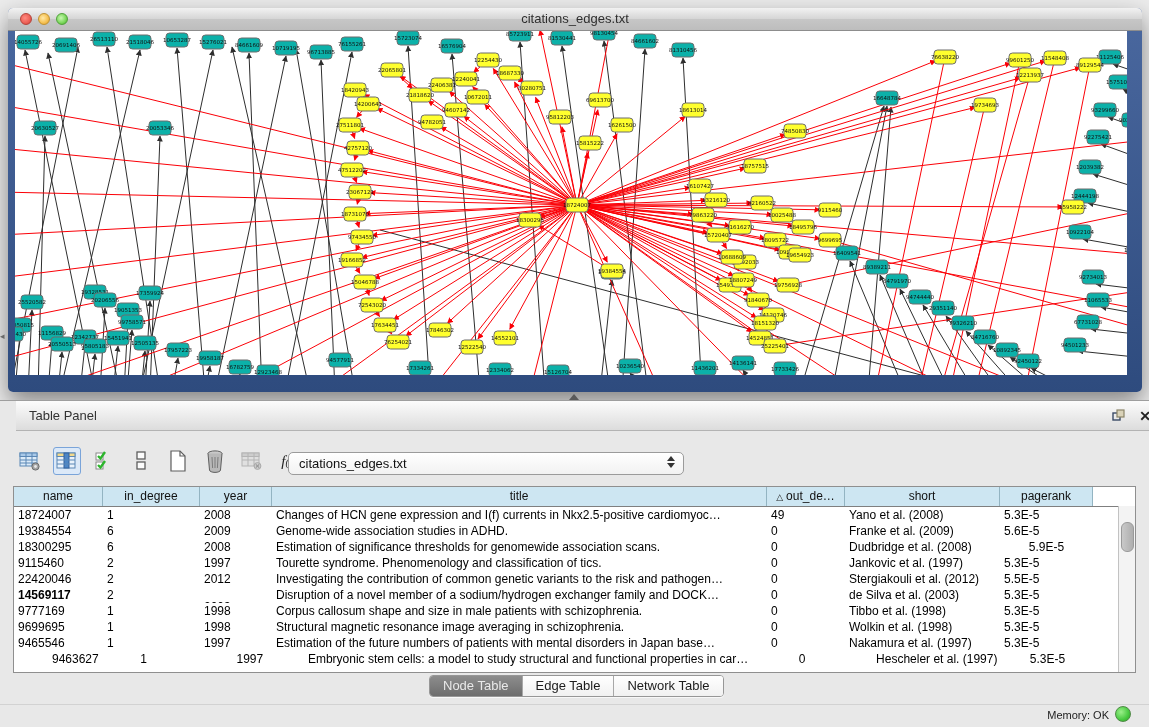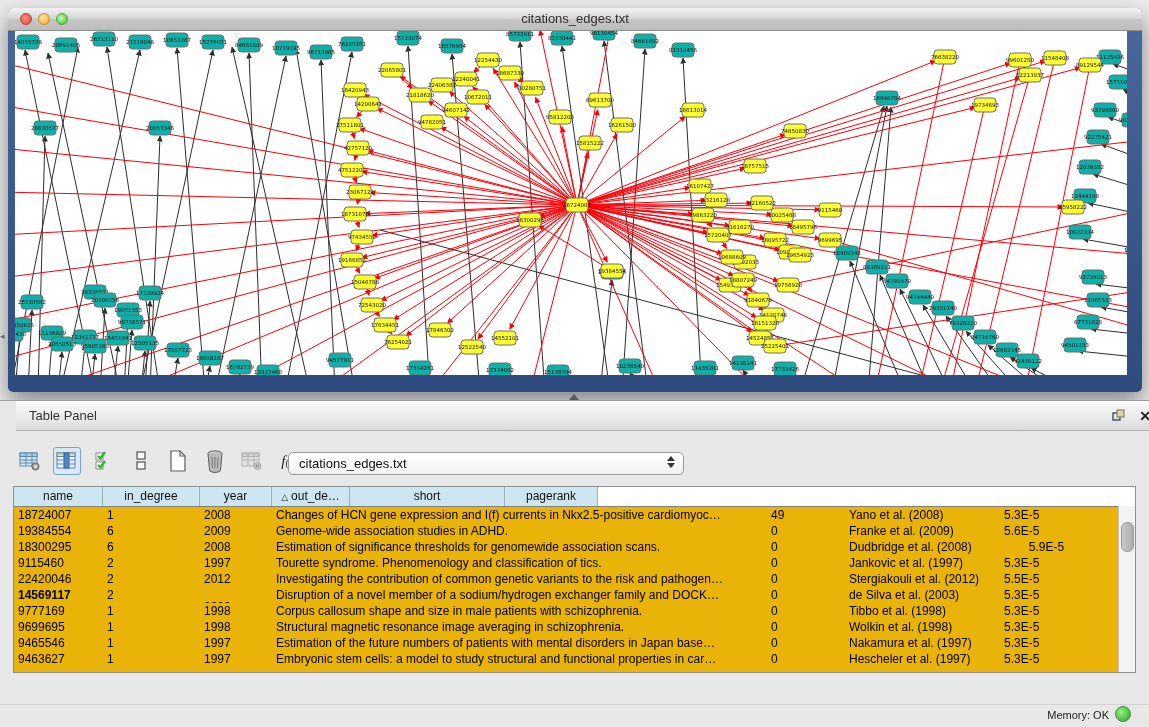--- a/index.html
+++ b/index.html
@@ -32,21 +32,21 @@
   .ticon.sel{border:1px solid #7aa4d9;background:#dcE9f8;padding:1px}
   .fx{font-family:"Liberation Serif",serif;font-style:italic;font-size:15px;color:#222}
   .fx small{font-size:10px}
   .dropdown{position:absolute;left:288px;top:51px;width:396px;height:23px;background:linear-gradient(#ffffff,#f2f2f2);
     border:1px solid #9b9b9b;border-radius:5px;box-sizing:border-box;font-size:13px;color:#111;line-height:21px;padding-left:10px}
   .dd-arrows{position:absolute;right:8px;top:3px;display:flex;flex-direction:column;gap:2px}
   .dd-arrows i{display:block;width:0;height:0;border-left:4px solid transparent;border-right:4px solid transparent}
   .dd-up{border-bottom:5px solid #333}
   .dd-dn{border-top:5px solid #333}
 
-  .table-box{position:absolute;left:13px;top:85px;width:1123px;height:187px;background:#eab308;border:1px solid #8f8f8f;box-sizing:border-box;overflow:hidden}
+  .table-box{position:absolute;left:13px;top:85px;width:1123px;height:187px;background:#ffffff;border:1px solid #8f8f8f;box-sizing:border-box;overflow:hidden}
   .thead{display:flex;height:19px;background:#cde6f2;border-bottom:1px solid #7f7f7f}
   .th{box-sizing:border-box;border-right:1px solid #93b4c2;font-size:12px;line-height:18px;text-align:center;color:#111;
       white-space:nowrap;overflow:hidden}
   .th .sortg{font-size:9px;margin-right:3px;color:#222}
   .th-fill{flex:1;background:#fff;border-right:none}
   .rowwrap{position:absolute;left:0;top:20px;right:17px;bottom:0;overflow:hidden}
   .trow{display:flex;height:16px;font-size:12px;line-height:16px;color:#000}
   .td{box-sizing:border-box;padding:0 4px;white-space:nowrap;overflow:hidden}
   .vscroll{position:absolute;top:19px;right:0;width:16px;bottom:0;background:#f3f3f3;border-left:1px solid #c2c2c2}
   .vthumb{position:absolute;left:2px;top:16px;width:11px;height:28px;background:linear-gradient(90deg,#c9c9c9,#aeaeae);border-radius:6px;border:1px solid #9a9a9a}
@@ -643,20 +643,21 @@
         <i class="dd-up"></i>
         <i class="dd-dn"></i>
       </span>
   </div>
 
   <div class="table-box">
     <div class="thead" id="thead">
         <div class="th" style="width: 89px;">name</div>
         <div class="th" style="width: 97px;">in_degree</div>
         <div class="th" style="width: 72px;">year</div>
+        <div class="th" style="width: 495px;">title</div>
         <div class="th" style="width: 78px;"><span class="sortg">△</span>out_de…</div>
         <div class="th" style="width: 155px;">short</div>
         <div class="th" style="width: 93px;">pagerank</div>
         <div class="th th-fill"></div>
       </div>
     <div class="rowwrap" id="tbody">
         <div class="trow">
           <div class="td" style="width: 89px;">18724007</div>
           <div class="td" style="width: 97px;">1</div>
           <div class="td" style="width: 72px;">2008</div>
@@ -731,31 +732,36 @@
         <div class="trow">
           <div class="td" style="width: 89px;">9465546</div>
           <div class="td" style="width: 97px;">1</div>
           <div class="td" style="width: 72px;">1997</div>
           <div class="td" style="width: 495px;">Estimation of the future numbers of patients with mental disorders in Japan base…</div>
           <div class="td" style="width: 78px;">0</div>
           <div class="td" style="width: 155px;">Nakamura et al. (1997)</div>
           <div class="td" style="width: 93px;">5.3E-5</div>
         </div>
         <div class="trow">
-          <div class="td" style="width: 89px;">9463627</div>
+          <div class="td" style="width: 89px; margin-left: 34px;">9463627</div>
           <div class="td" style="width: 97px;">1</div>
           <div class="td" style="width: 72px;">1997</div>
           <div class="td" style="width: 495px;">Embryonic stem cells: a model to study structural and functional properties in car…</div>
           <div class="td" style="width: 78px;">0</div>
           <div class="td" style="width: 155px;">Hescheler et al. (1997)</div>
           <div class="td" style="width: 93px;">5.3E-5</div>
         </div>
       </div>
     <div class="vscroll">
       <div class="vthumb"></div>
     </div>
   </div>
 
+  <div class="tabs" id="tabs">
+      <div class="tab active">Node Table</div>
+      <div class="tab">Edge Table</div>
+      <div class="tab">Network Table</div>
+    </div>
 
   <div class="statusline"></div>
   <div class="status">Memory: OK</div>
   <div class="memdot"></div>
 </div>
 
 </body></html>

